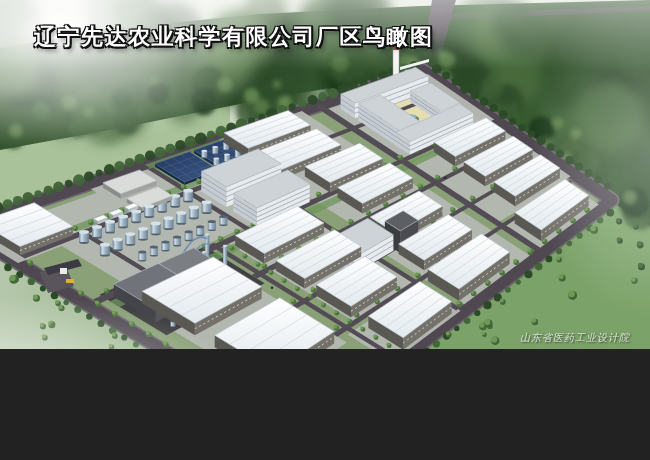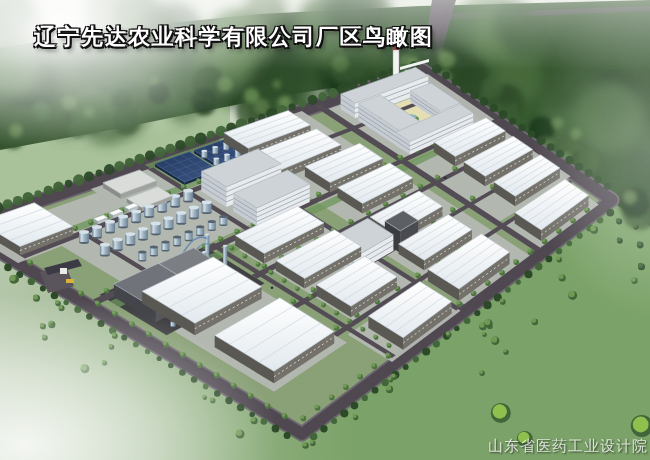--- a/index.html
+++ b/index.html
@@ -1,24 +1,24 @@
 <!DOCTYPE html>
 <html><head>
 <meta charset="utf-8">
 <style>
   html,body{margin:0;padding:0;background:#222;}
-  .stage{position:relative;width:650px;height:460px;overflow:hidden;background:#0f766e;
+  .stage{position:relative;width:650px;height:349px;overflow:hidden;background:#0f766e;
          font-family:"DejaVu Sans","Liberation Sans",sans-serif;}
   .stage svg{position:absolute;left:0;top:0;}
   .site-title{position:absolute;left:34px;top:22px;font-size:22px;font-weight:bold;color:#ffffff;
     letter-spacing:1.5px;white-space:nowrap;
     text-shadow:2px 2px 0 #111,-1px -1px 0 #111,1px -1px 0 #111,-1px 1px 0 #111,
                 2px -1px 0 #111,-1px 2px 0 #111,3px 4px 4px rgba(0,0,0,.45);}
-  .credit{position:absolute;right:2px;bottom:4px;font-size:15px;color:rgba(255,255,255,.78);
-    letter-spacing:1px;text-shadow:1px 1px 2px rgba(0,0,0,.65);}
+  .credit{position:absolute;right:20px;bottom:4px;font-size:10px;color:rgba(255,255,255,.78);
+    letter-spacing:1px;text-shadow:1px 1px 2px rgba(0,0,0,.65);font-style:italic;}
 </style>
 </head>
 <body>
 
 <div class="stage">
   <svg id="scene" width="650" height="460" viewBox="0 0 650 460">
       <defs>
         <linearGradient id="skyG" x1="0" y1="0" x2="0" y2="1">
           <stop offset="0" stop-color="#e2e8db"></stop>
           <stop offset="0.5" stop-color="#b9c8b2"></stop>

